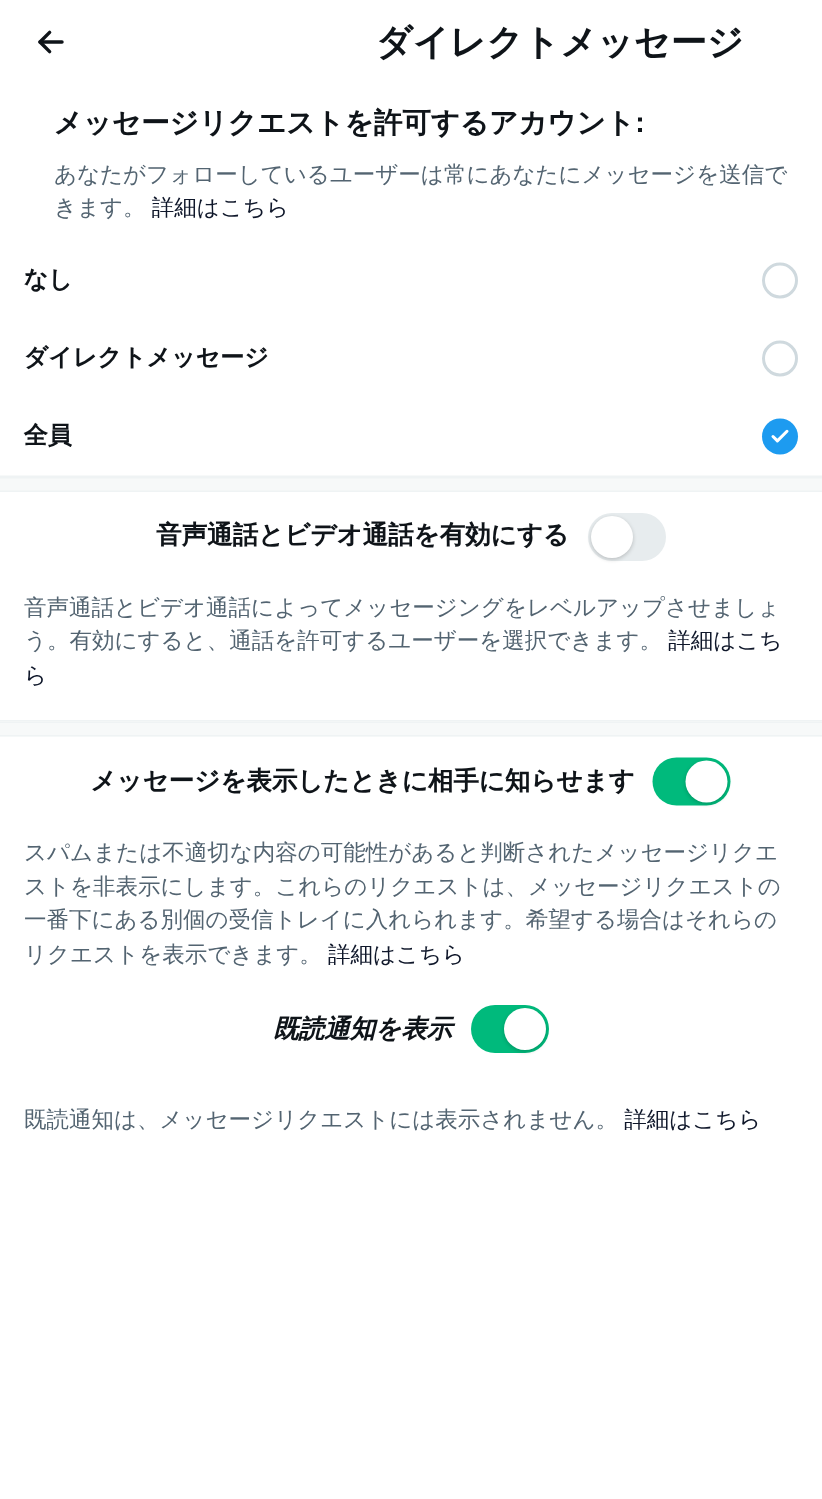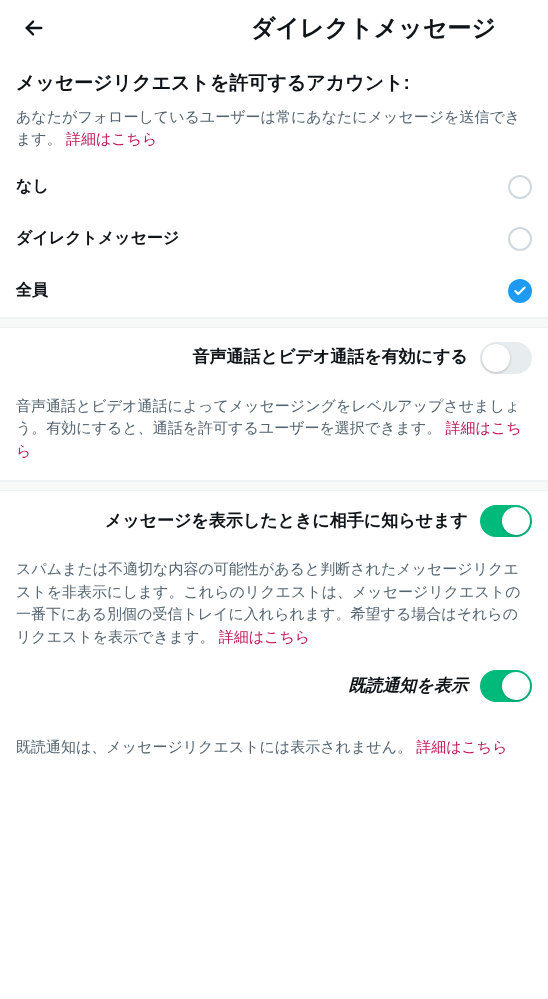--- a/index.html
+++ b/index.html
@@ -42,21 +42,21 @@
       font-weight: 800;
       line-height: 1.35;
       margin-bottom: 10px;
     }
     .section-desc {
       font-size: 15px;
       color: #536471;
       line-height: 1.5;
     }
     .link {
-      color: #be185d;
+      color: #0f172a;
     }
     .radio-option {
       display: flex;
       align-items: center;
       justify-content: space-between;
       padding: 14px 16px;
       cursor: pointer;
     }
     .radio-label {
       font-size: 16px;
@@ -77,21 +77,21 @@
       align-items: center;
       justify-content: center;
     }
     .radio.selected svg {
       width: 14px;
       height: 14px;
     }
     .toggle-row {
       display: flex;
       align-items: center;
-      justify-content: flex-end;
+      justify-content: center;
       gap: 12px;
     }
     .toggle-title {
       font-size: 17px;
       font-weight: 800;
       line-height: 1.35;
     }
     .toggle {
       width: 52px;
       height: 32px;
@@ -126,21 +126,21 @@
     .sub-desc {
       margin-top: 21px;
     }
     .extra-note {
       padding: 0 16px 0 16px;
       margin-top: 16px;
       font-size: 15px;
       color: #536471;
       line-height: 1.5;
     }
-    .section-nopad-bottom { padding-bottom: 10px; }
+    .section-nopad-bottom { padding-bottom: 10px; margin-left: 20px; }
   </style>
 </head>
 <body>
 
 <div class="header">
   <div class="back-btn">
     <svg width="22" height="22" viewBox="0 0 24 24" fill="none" stroke="#0f1419" stroke-width="2.5" stroke-linecap="round" stroke-linejoin="round">
       <line x1="20" y1="12" x2="4" y2="12"></line>
       <polyline points="11 5 4 12 11 19"></polyline>
     </svg>

